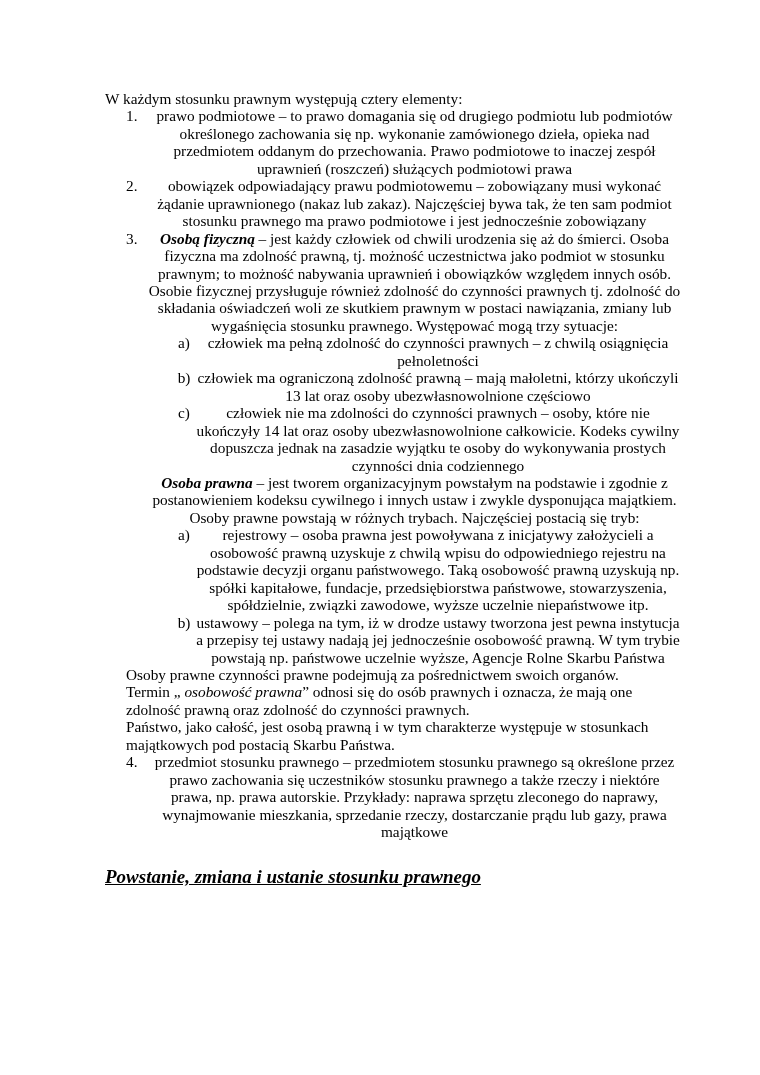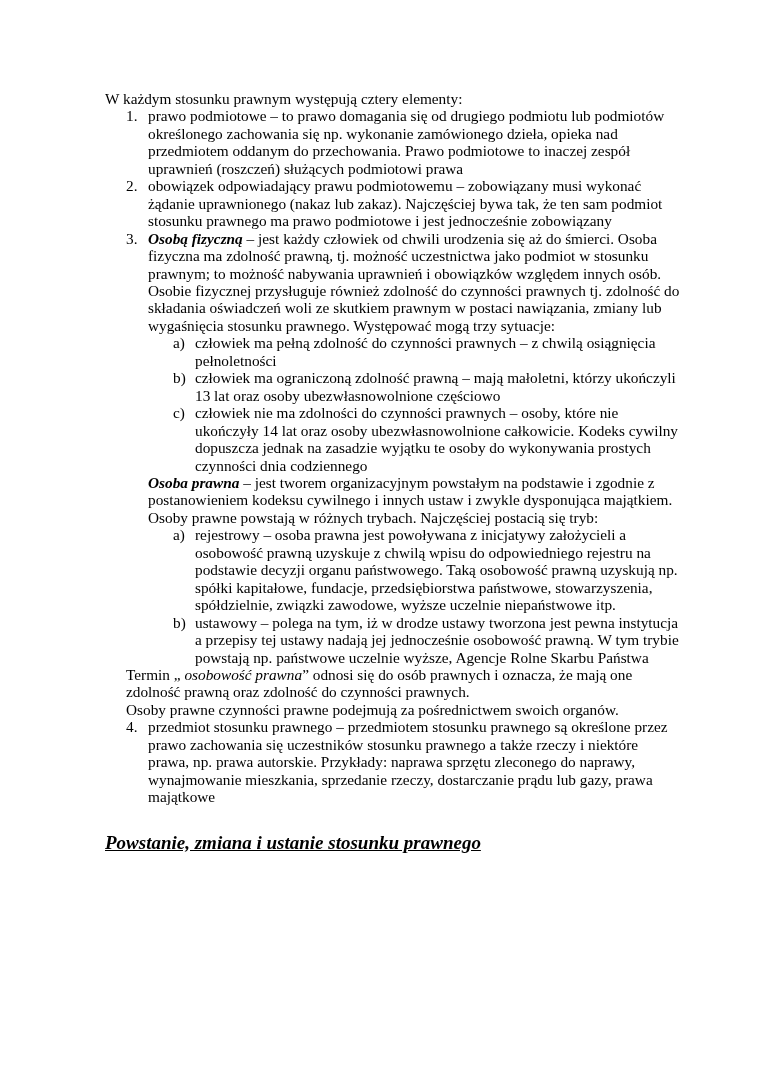--- a/index.html
+++ b/index.html
@@ -27,21 +27,21 @@
     width: 576px;
   }
   p { margin: 0; padding: 0; }
   .li { display: flex; }
   .num {
     display: inline-block;
     width: 22px;
     margin-left: 21px;
     flex-shrink: 0;
   }
-  .li-body { flex: 1; min-width: 0; }
+  .li-body { flex: 1; min-width: 0; text-align: center; }
   .sub { display: flex; margin-left: 25px; }
   .letter {
     display: inline-block;
     width: 22px;
     flex-shrink: 0;
   }
   .sub-body { flex: 1; min-width: 0; }
   .lead { font-weight: bold; font-style: italic; margin-top: 12px; }
   .term-italic { font-style: italic; }
   .hang { margin-left: 21px; }
@@ -97,24 +97,25 @@
           <span class="letter">a)</span>
           <div class="sub-body">rejestrowy – osoba prawna jest powoływana z inicjatywy założycieli a osobowość prawną uzyskuje z chwilą wpisu do odpowiedniego rejestru na podstawie decyzji organu państwowego. Taką osobowość prawną uzyskują np. spółki kapitałowe, fundacje, przedsiębiorstwa państwowe, stowarzyszenia, spółdzielnie, związki zawodowe, wyższe uczelnie niepaństwowe itp.</div>
         </div>
         <div class="sub">
           <span class="letter">b)</span>
           <div class="sub-body">ustawowy – polega na tym, iż w drodze ustawy tworzona jest pewna instytucja a przepisy tej ustawy nadają jej jednocześnie osobowość prawną. W tym trybie powstają np. państwowe uczelnie wyższe, Agencje Rolne Skarbu Państwa</div>
         </div>
       </div>
     </div>
 
+    <p class="hang">Osoby prawne czynności prawne podejmują za pośrednictwem swoich organów.</p>
+
     <p class="hang"><span>Termin „ </span><span class="term-italic">osobowość prawna</span><span>” odnosi się do osób prawnych i oznacza, że mają one zdolność prawną oraz zdolność do czynności prawnych.</span></p>
 
-    <p class="hang">Osoby prawne czynności prawne podejmują za pośrednictwem swoich organów.</p>
-
+    <p class="hang">Państwo, jako całość, jest osobą prawną i w tym charakterze występuje w stosunkach majątkowych pod postacią Skarbu Państwa.</p>
 
     <div class="li">
       <span class="num">4.</span>
       <div class="li-body">przedmiot stosunku prawnego – przedmiotem stosunku prawnego są określone przez prawo zachowania się uczestników stosunku prawnego a także rzeczy i niektóre prawa, np. prawa autorskie. Przykłady: naprawa sprzętu zleconego do naprawy, wynajmowanie mieszkania, sprzedanie rzeczy, dostarczanie prądu lub gazy, prawa majątkowe</div>
     </div>
 
     <p class="heading">Powstanie, zmiana i ustanie stosunku prawnego</p>
 
   </div>
 </div>

